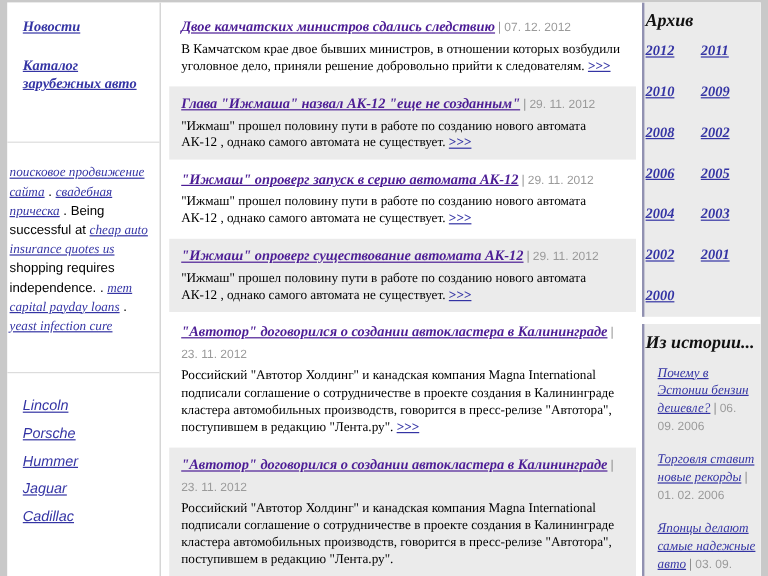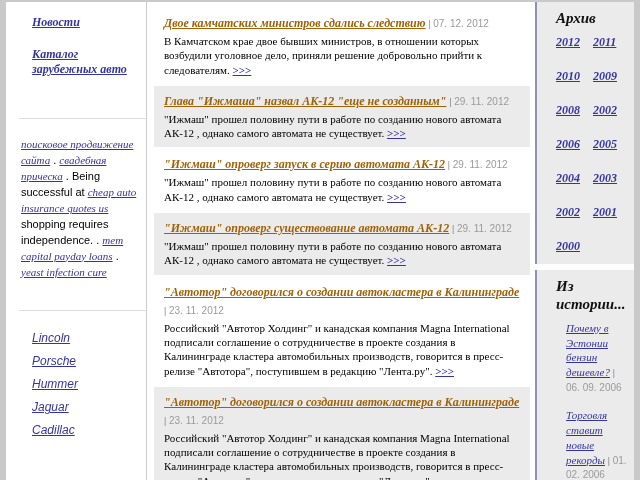--- a/index.html
+++ b/index.html
@@ -7,41 +7,41 @@
   body { background:#c9c9c9; font-family:"Liberation Serif","DejaVu Serif",serif; }
   .page { margin:2px 6px 0 6px; background:#ffffff; height:478px; display:flex; flex-direction:column; overflow:hidden; }
 
   
   .header { padding:11px 0 9px 10px; border-bottom:1px solid #d8d8d8; flex-shrink:0; }
   .logo { font-size:21px; font-weight:bold; font-style:italic; color:#2c2c9c; text-decoration:none; border-bottom:3px solid #2c2c9c; padding-bottom:1px; letter-spacing:0.5px; }
 
   .columns { display:flex; flex:1; min-height:0; }
 
   
-  .sidebar { width:128px; flex-shrink:0; border-right:1px solid #cccccc; display:flex; flex-direction:column;margin-left:13px; }
+  .sidebar { width:128px; flex-shrink:0; border-right:1px solid #cccccc; display:flex; flex-direction:column; }
   .nav-section { padding:13px 6px 24px 13px; border-bottom:1px solid #dcdcdc; }
   .side-link { display:block; font-size:12px; font-weight:bold; font-style:italic; color:#3434a4; text-decoration:underline; margin-bottom:17px; }
   .promo-section { padding:18px 5px 30px 2px; border-bottom:1px solid #dcdcdc; font-family:"Liberation Sans","DejaVu Sans",sans-serif; font-size:11px; line-height:1.45; color:#000; }
   .promo-link { font-family:"Liberation Serif",serif; font-style:italic; color:#3434a4; text-decoration:underline; }
   .brands-section { padding:20px 6px 0 13px; flex:1; }
   .brand-link { display:block; font-size:12px; font-style:italic; color:#3434a4; text-decoration:underline; margin-bottom:9px; font-family:"Liberation Sans","DejaVu Sans",sans-serif; }
 
   
   .main { flex:1; min-width:0; padding:6px 5px 0 7px; overflow:hidden; }
   .news-item { padding:5px 10px 7px 10px; margin-bottom:2px; }
   .news-item.hl { background:#ebebeb; }
-  .news-title { font-size:12px; font-weight:bold; font-style:italic; color:#a16207; text-decoration:underline; }
+  .news-title { font-size:12px; font-weight:bold; font-style:italic; color:#4c1d95; text-decoration:underline; }
   .news-sep { color:#666; font-size:11px; }
   .news-date { font-family:"Liberation Sans","DejaVu Sans",sans-serif; font-size:10px; color:#9a9a9a;text-align:right; }
   .news-body { margin-top:3px; font-size:11px; line-height:1.3; color:#000; }
   .more-link { color:#3434a4; text-decoration:underline; font-weight:bold; }
 
   
   .right { width:99px; flex-shrink:0; display:flex; flex-direction:column; }
-  .panel { background:#ebebeb; border-left:2px solid #9191b1; padding:8px 4px 10px 19px; }
+  .panel { background:#ebebeb; border-left:2px solid #9191b1; padding:8px 4px 10px 1px; }
   .panel-gap { height:6px; flex-shrink:0; }
   .panel-title { font-size:15px; font-weight:bold; font-style:italic; color:#111; margin-bottom:8px; line-height:1.15; }
   .years-grid { display:grid; grid-template-columns:1fr 1fr; row-gap:19px; }
   .year-link { font-size:12px; font-weight:bold; font-style:italic; color:#3434a4; text-decoration:underline; }
   .hist-item { margin-bottom:13px; font-size:11px; line-height:1.35;margin-left:10px; }
   .hist-link { font-style:italic; color:#3434a4; text-decoration:underline; }
   .hist-sep { color:#666; }
   .hist-date { font-family:"Liberation Sans","DejaVu Sans",sans-serif; font-size:10px; color:#9a9a9a; }
 </style>
 </head>

